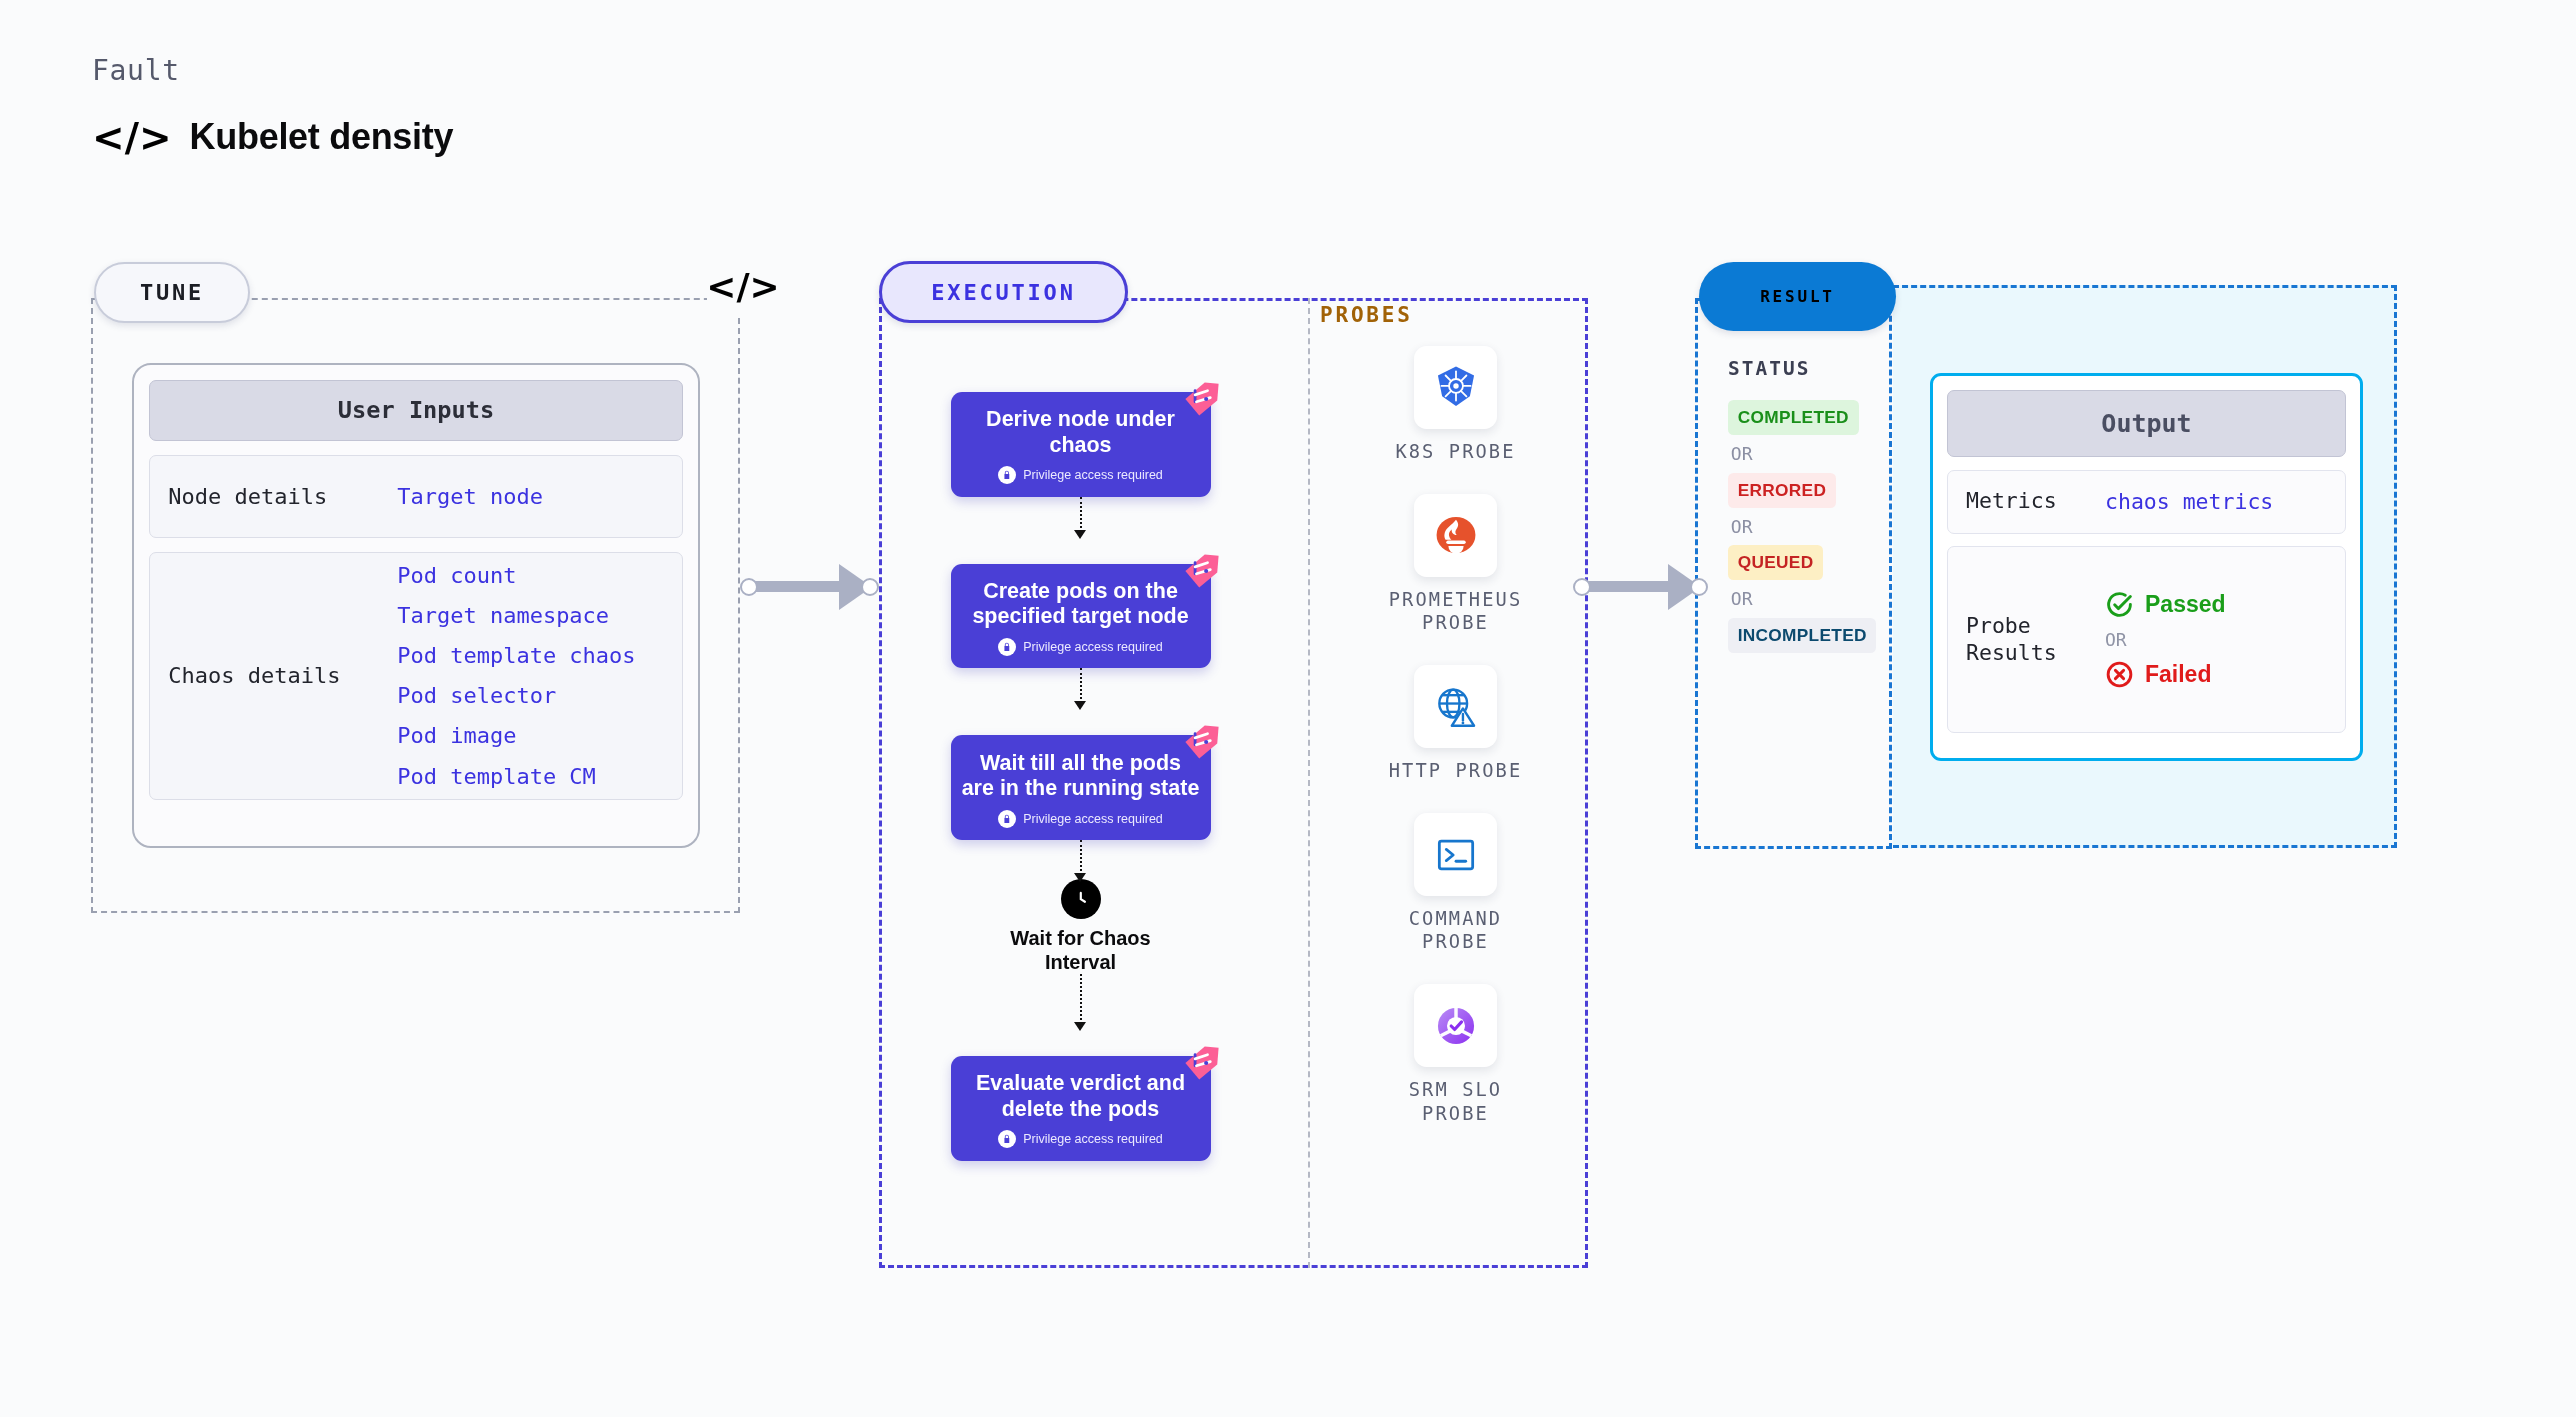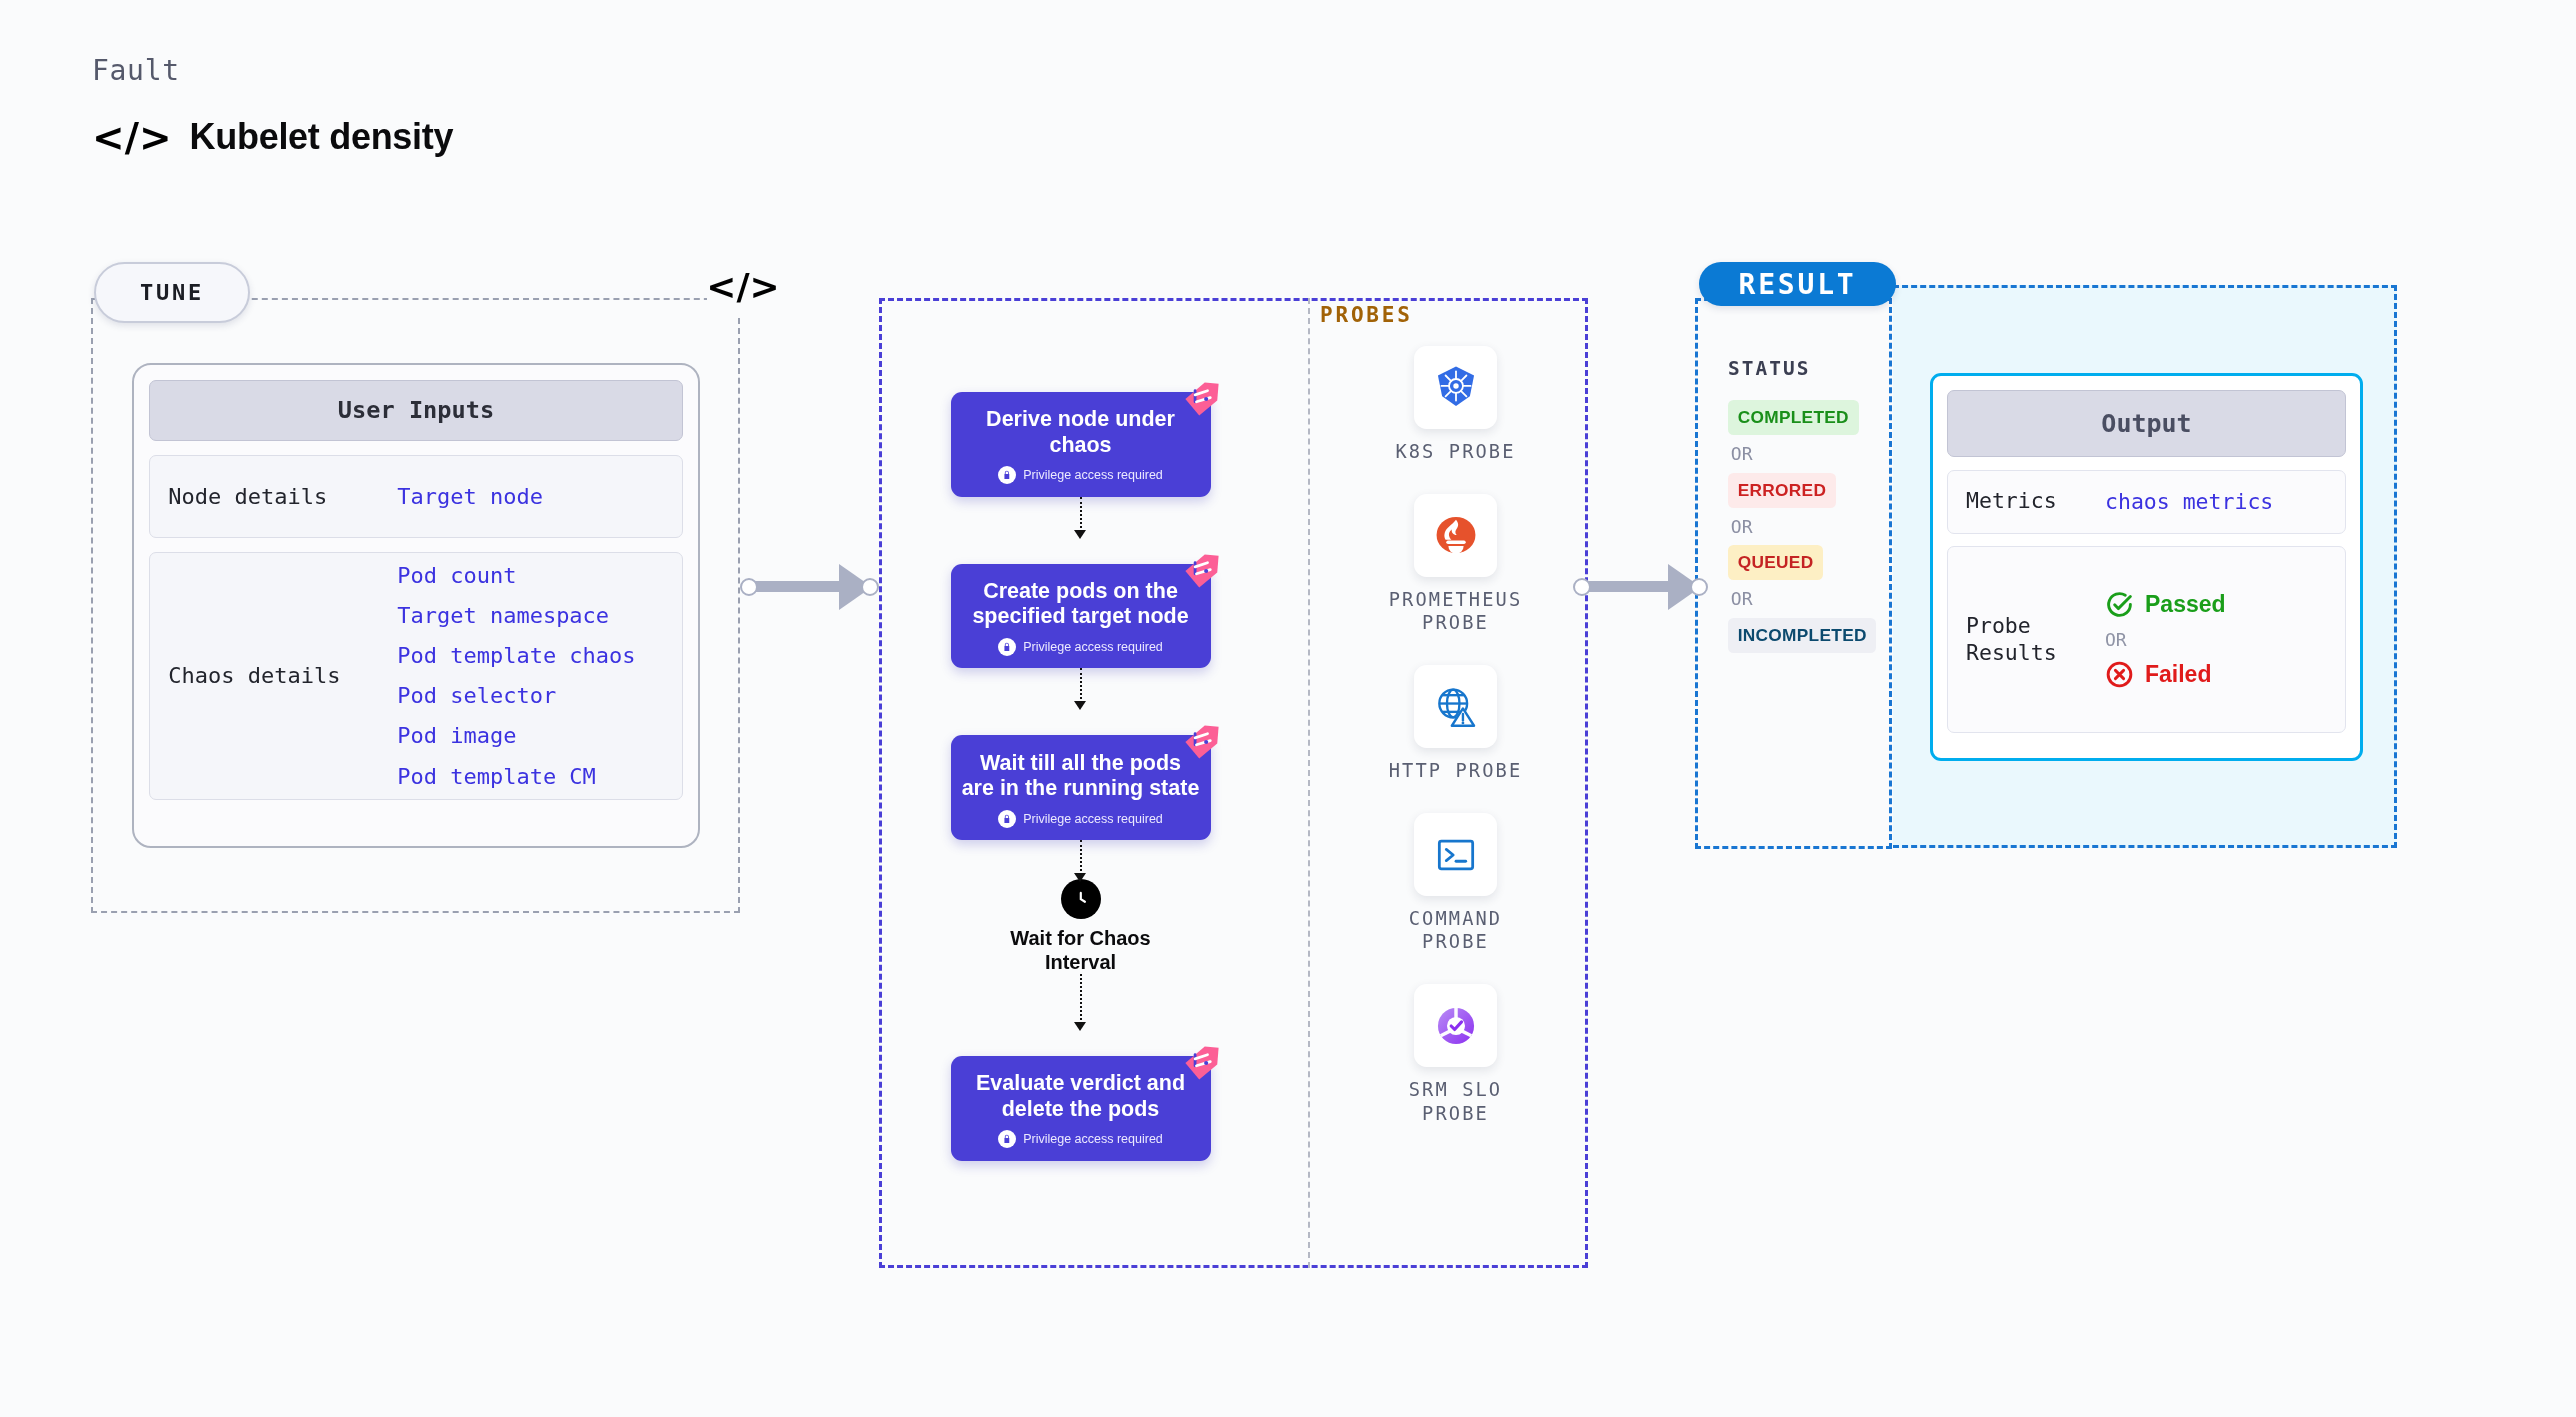--- a/index.html
+++ b/index.html
@@ -202,23 +202,23 @@
     border: 3.5px dashed #1976d2;
     background: #fafbfc;
   }
   #result-output-region {
     left: 1893px; top: 285px; width: 504px; height: 563px;
     border: 3.5px dashed #1976d2;
     border-left: none;
     background: #eaf8fd;
   }
   #result-pill {
-    left: 1699px; top: 262px; width: 197px; height: 44px;
-    background: #0b7ad4; border: none; color: #ffffff;
-    font-size: 28px;
+    left: 1699px; top: 262px; width: 197px; height: 69px;
+    background: #0b7ad4; border: none; color: #000000;
+    font-size: 16px;
   }
   .status-label {
     position: absolute; left: 1728px; top: 357px;
     font-family: "DejaVu Sans Mono", monospace;
     font-size: 19.4px; letter-spacing: 2.1px; font-weight: 700; color: #3b3f52;
   }
   .status-list {
     position: absolute; left: 1728px; top: 400px;
     display: flex; flex-direction: column; align-items: flex-start; gap: 8.3px;
   }
@@ -302,20 +302,21 @@
   <div class="big-arrow" style="left:740px; top:563px; width:139px; height:47px;">
     <div class="ba-dot"></div>
     <div class="ba-shaft"></div>
     <div class="ba-head"></div>
     <div class="ba-dot" style="margin-left:-11px;"></div>
   </div>
 
   <div id="exec-fill"></div>
   <div class="panel" id="exec-region"></div>
   <div id="probes-divider"></div>
+  <div class="panel-pill" id="exec-pill">EXECUTION</div>
   <div class="probes-label">PROBES</div>
 
   <div class="flow-col">
 
     <div class="flow-node">
       <svg class="harness-badge" viewBox="0 0 52 52">
         <path d="M2 26 L30 2 L50 4 L48 28 L22 50 Z" fill="#fc5f96"></path>
         <path d="M16 30 L16 14" stroke="#4a3fd6" stroke-width="4" stroke-linecap="round"></path>
         <path d="M16 20 L34 14" stroke="#fff" stroke-width="4" stroke-linecap="round"></path>
         <path d="M18 30 L38 24" stroke="#fff" stroke-width="4" stroke-linecap="round"></path>

